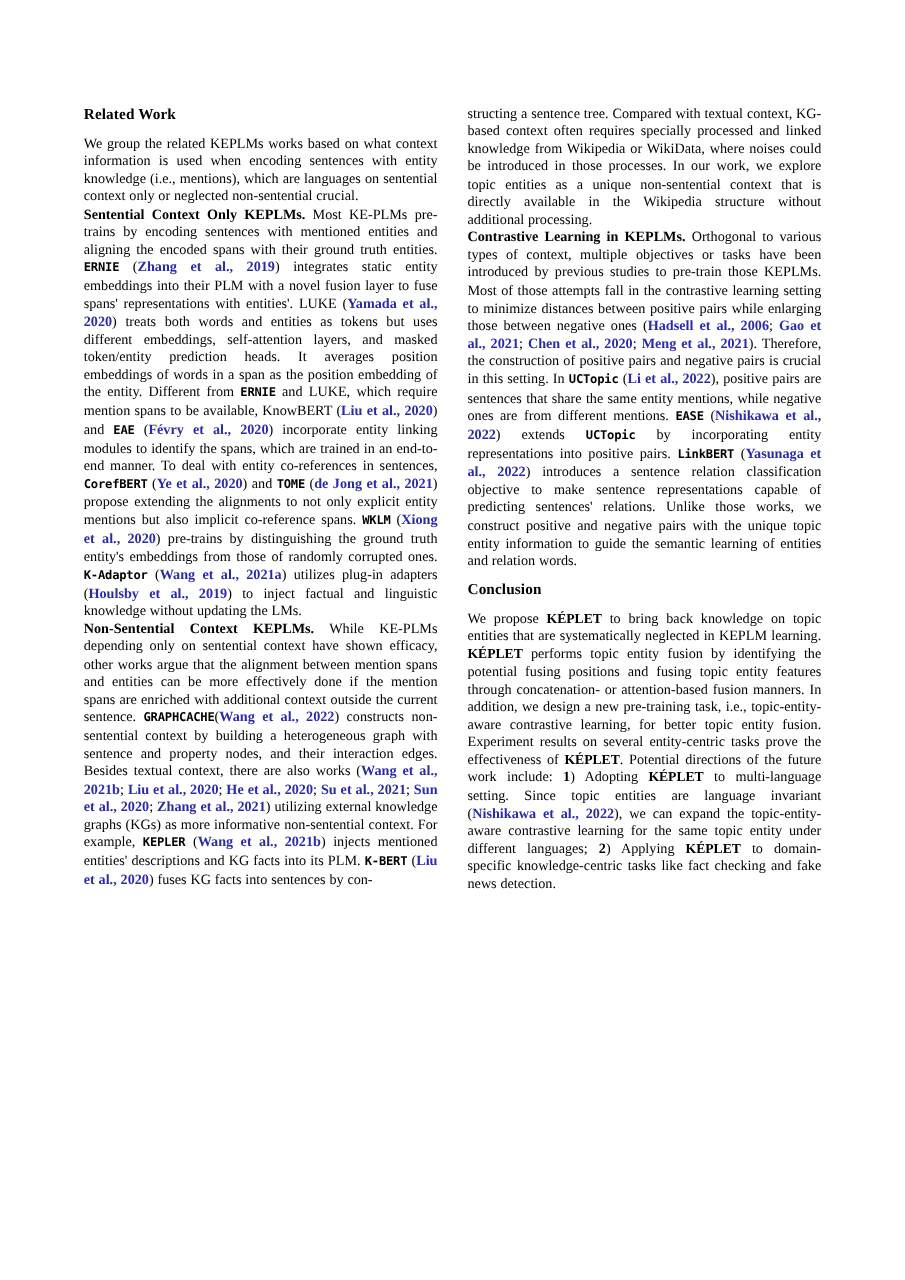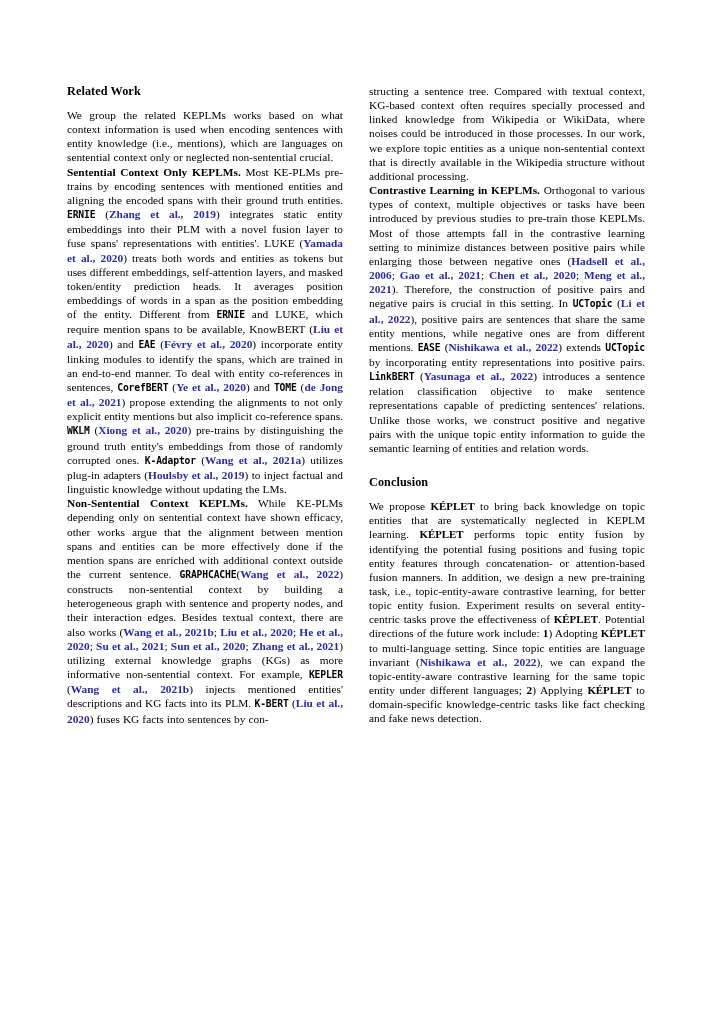--- a/index.html
+++ b/index.html
@@ -26,38 +26,39 @@
   #columns {
     position: absolute;
     left: 67px;
     top: 84px;
     width: 590px;
     height: 880px;
     display: flex;
     flex-direction: row;
     justify-content: space-between;
     align-items: flex-start;
+    gap: 24px;
   }
   .column {
     width: 288px;
   }
   h2.section-head {
     font-size: 12.2px;
     font-weight: bold;
     margin: 0 0 10px 0;
     line-height: 14px;
     letter-spacing: 0.1px;
   }
   h2.section-head.spaced-top {
-    margin-top: 20px;
+    margin-top: 8px;
   }
   p.para {
     font-size: 11.35px;
     line-height: 14.15px;
-    margin: 0 12px 0 0;
+    margin: 0 0 0 0;
     text-align: justify;
     text-justify: inter-word;
     hyphens: none;
     word-spacing: 0.02em;
   }
   p.para + p.para {
     margin-top: 0px;
   }
   .it { }
   .bd { font-weight: bold; }

